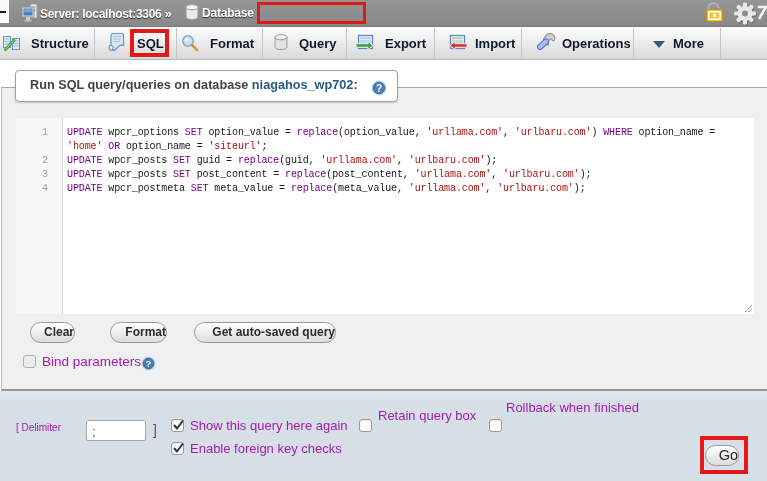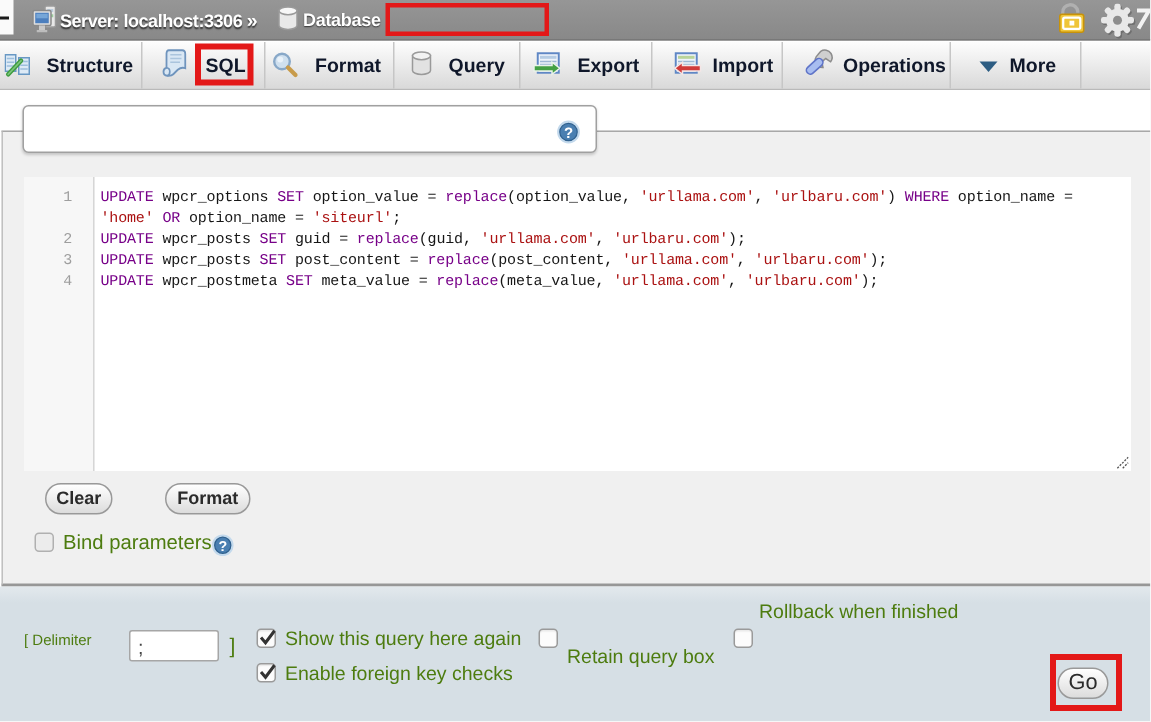--- a/index.html
+++ b/index.html
@@ -36,26 +36,26 @@
   #editor{left:16px;top:118px;width:738px;height:196px;background:#fff;}
   #gutter{left:0;top:0;width:46px;height:196px;background:#f7f7f7;border-right:1px solid #d6d6d6;}
   #code, #lnums{font-family:"Liberation Mono",monospace;font-size:10px;line-height:14.05px;letter-spacing:-0.11px;}
   #lnums{left:0;top:7.5px;width:32px;color:#9e9e9e;text-align:right;}
   #code{left:51px;top:7.5px;white-space:pre;color:#161616;}
   .kw{color:#770088;}
   .str{color:#aa1111;}
   #rsz{right:1px;bottom:1px;width:9px;height:9px;}
 
   
-  .btn{position:absolute;height:21px;border:1px solid #999;border-radius:11px;background:linear-gradient(#ffffff,#dcdcdc);box-sizing:border-box;text-align:center;font-size:12px;font-weight:bold;color:#2b2b2b;line-height:19px;}
+  .btn{position:absolute;height:21px;border:1px solid #999;border-radius:11px;background:linear-gradient(#ffffff,#dcdcdc);box-sizing:border-box;text-align:right;font-size:12px;font-weight:bold;color:#2b2b2b;line-height:19px;}
 
   
   .cb{position:absolute;width:13px;height:13px;background:#fcfcfc;border:1px solid #9a9a9a;border-radius:3px;box-sizing:border-box;box-shadow:inset 0 1px 1px rgba(0,0,0,0.08);}
   .cb svg{position:absolute;left:0px;top:-1px;}
-  .lbl{position:absolute;font-size:13px;color:#4d7c0f;white-space:nowrap;}
+  .lbl{position:absolute;font-size:13px;color:#a21caf;white-space:nowrap;}
 
   
   #footer{left:0;top:391px;width:767px;height:90px;background:linear-gradient(#e3e9ed,#d6dfe5 12%,#d6dfe5);}
 </style>
 </head>
 <body>
 <div id="page">
 
   <div id="topbar" class="abs"></div>
   <div id="navend" class="abs"></div>
@@ -191,20 +191,21 @@
   </svg>
   <div class="tabtxt" style="left:562px">Operations</div>
 
   <svg class="abs" style="left:652px;top:40px" width="14" height="9" viewBox="0 0 14 9">
     <path d="M1 1 L13 1 L7 8 Z" fill="#2d5d83"></path>
   </svg>
   <div class="tabtxt" style="left:673px">More</div>
 
   <div id="fieldset" class="abs"></div>
   <div id="legend" class="abs"></div>
+  <div id="legendtext" class="abs">Run SQL query/queries on database <a>niagahos_wp702</a>:</div>
 
   <svg class="abs" style="left:371px;top:80px" width="16" height="16" viewBox="0 0 16 16">
     <circle cx="8" cy="8" r="7.6" fill="#c3d9ec"></circle>
     <circle cx="8" cy="8" r="5.8" fill="#4a7fb1" stroke="#2f608e" stroke-width="0.8"></circle>
     <text x="8" y="11.8" font-size="10" font-weight="bold" fill="#fff" text-anchor="middle" font-family="Liberation Sans,sans-serif">?</text>
   </svg>
 
   <div id="editor" class="abs">
     <div id="gutter" class="abs"></div>
     <div id="lnums" class="abs">1<br><br>2<br>3<br>4</div>
@@ -213,20 +214,21 @@
 <span class="kw">UPDATE</span> wpcr_posts <span class="kw">SET</span> guid = <span class="kw">replace</span>(guid, <span class="str">'urllama.com'</span>, <span class="str">'urlbaru.com'</span>);
 <span class="kw">UPDATE</span> wpcr_posts <span class="kw">SET</span> post_content = <span class="kw">replace</span>(post_content, <span class="str">'urllama.com'</span>, <span class="str">'urlbaru.com'</span>);
 <span class="kw">UPDATE</span> wpcr_postmeta <span class="kw">SET</span> meta_value = <span class="kw">replace</span>(meta_value, <span class="str">'urllama.com'</span>, <span class="str">'urlbaru.com'</span>);</div>
     <svg id="rsz" class="abs" width="10" height="10" viewBox="0 0 10 10">
       <path d="M1 9 L9 1 M5 9 L9 5" stroke="#555" stroke-width="1" stroke-dasharray="1.5,1"></path>
     </svg>
   </div>
 
   <div class="btn" style="left:30px;top:322px;width:45px;">Clear</div>
   <div class="btn" style="left:110px;top:322px;width:57px;">Format</div>
+  <div class="btn" style="left:194px;top:322px;width:142px;">Get auto-saved query</div>
 
   <div class="cb" style="left:23px;top:355px;background:#ececec;border-color:#b0b0b0;box-shadow:none;"></div>
   <div class="lbl" style="left:42px;top:354px;font-size:13.5px;">Bind parameters</div>
   <svg class="abs" style="left:141px;top:356px" width="15" height="15" viewBox="0 0 15 15">
     <circle cx="7.5" cy="7.5" r="7.2" fill="#c3d9ec"></circle>
     <circle cx="7.5" cy="7.5" r="5.4" fill="#4a7fb1" stroke="#2f608e" stroke-width="0.8"></circle>
     <text x="7.5" y="11" font-size="9.5" font-weight="bold" fill="#fff" text-anchor="middle" font-family="Liberation Sans,sans-serif">?</text>
   </svg>
 
   <div id="footer" class="abs"></div>
@@ -235,21 +237,21 @@
   <div class="lbl" style="left:153px;top:422px;font-size:14px;">]</div>
 
   <div class="cb" style="left:171px;top:419px;">
       <svg width="13" height="13" viewBox="0 0 13 13">
         <path d="M2 6 L5 9.5 L11 1.5" stroke="#333" stroke-width="2" fill="none"></path>
       </svg>
     </div>
   <div class="lbl" style="left:190px;top:418px;">Show this query here again</div>
 
   <div class="cb" style="left:359px;top:419px;"></div>
-  <div class="lbl" style="left:378px;top:430px;text-align:right;">Retain query box</div>
+  <div class="lbl" style="left:378px;top:408px;text-align:right;">Retain query box</div>
 
   <div class="cb" style="left:489px;top:419px;"></div>
   <div class="lbl" style="left:506px;top:400px;">Rollback when finished</div>
 
   <div class="cb" style="left:171px;top:442px;">
       <svg width="13" height="13" viewBox="0 0 13 13">
         <path d="M2 6 L5 9.5 L11 1.5" stroke="#333" stroke-width="2" fill="none"></path>
       </svg>
     </div>
   <div class="lbl" style="left:190px;top:441px;">Enable foreign key checks</div>

